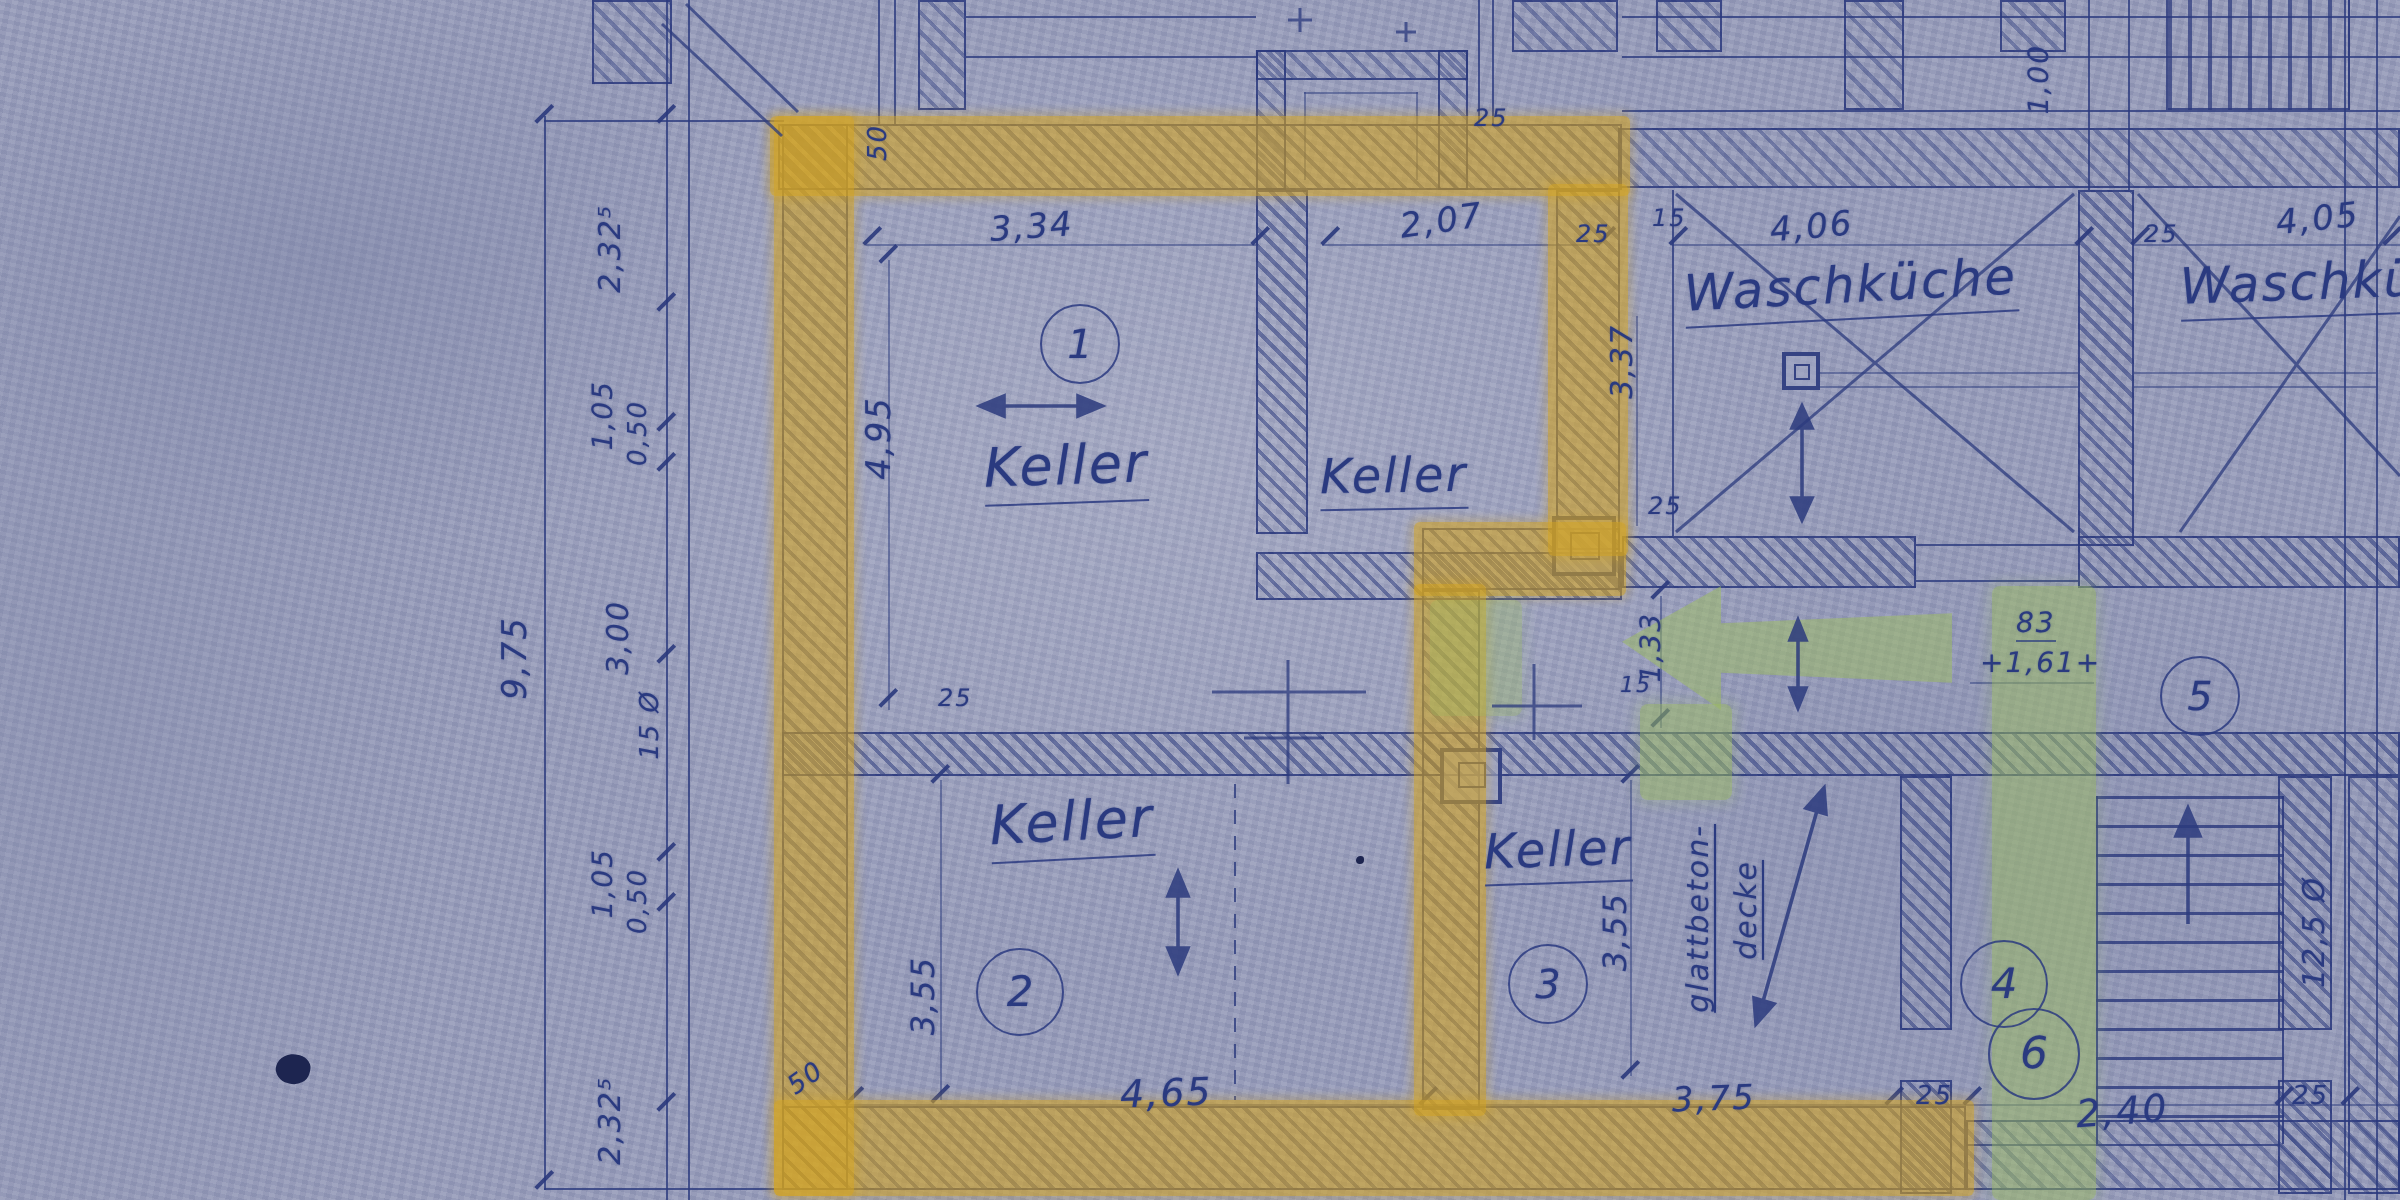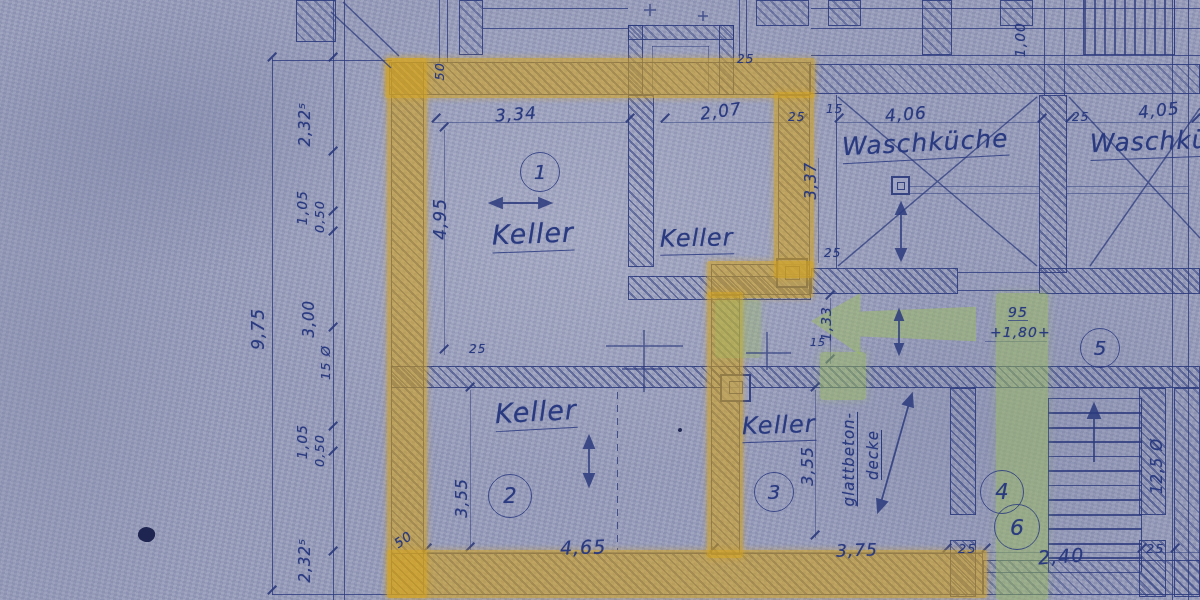--- a/index.html
+++ b/index.html
@@ -274,22 +274,22 @@
       <span>6</span>
     </div>
 
   <div class="hand z5" style="left:495px;top:104px;font-size:17px;transform:rotate(-4deg);">3,34</div>
   <div class="hand z5" style="left:700px;top:101px;font-size:17px;transform:rotate(-8deg);">2,07</div>
   <div class="hand z5" style="left:885px;top:104px;font-size:17px;transform:rotate(-5deg);">4,06</div>
   <div class="hand z5" style="left:1138px;top:100px;font-size:17px;transform:rotate(-6deg);">4,05</div>
   <div class="hand z5" style="left:560px;top:536px;font-size:19px;transform:rotate(-2deg);">4,65</div>
   <div class="hand z5" style="left:836px;top:540px;font-size:17px;transform:rotate(-2deg);">3,75</div>
   <div class="hand z5" style="left:1038px;top:545px;font-size:19px;transform:rotate(-4deg);">2,40</div>
-  <div class="hand z5" style="left:1008px;top:304px;font-size:14px;border-bottom:1px solid rgba(42,58,128,.7);">95</div>
-  <div class="hand z5" style="left:990px;top:324px;font-size:14px;">+1,80+</div>
+  <div class="hand z5" style="left:1008px;top:304px;font-size:14px;border-bottom:1px solid rgba(42,58,128,.7);">83</div>
+  <div class="hand z5" style="left:990px;top:324px;font-size:14px;">+1,61+</div>
 
   <div class="hand z5" style="left:788px;top:110px;font-size:12px;">25</div>
   <div class="hand z5" style="left:826px;top:102px;font-size:12px;">15</div>
   <div class="hand z5" style="left:1072px;top:110px;font-size:12px;">25</div>
   <div class="hand z5" style="left:469px;top:342px;font-size:12px;">25</div>
   <div class="hand z5" style="left:824px;top:246px;font-size:12px;">25</div>
   <div class="hand z5" style="left:737px;top:52px;font-size:12px;">25</div>
   <div class="hand z5" style="left:958px;top:541px;font-size:13px;">25</div>
   <div class="hand z5" style="left:1146px;top:541px;font-size:13px;">25</div>
   <div class="hand z5" style="left:810px;top:336px;font-size:11px;">15</div>

